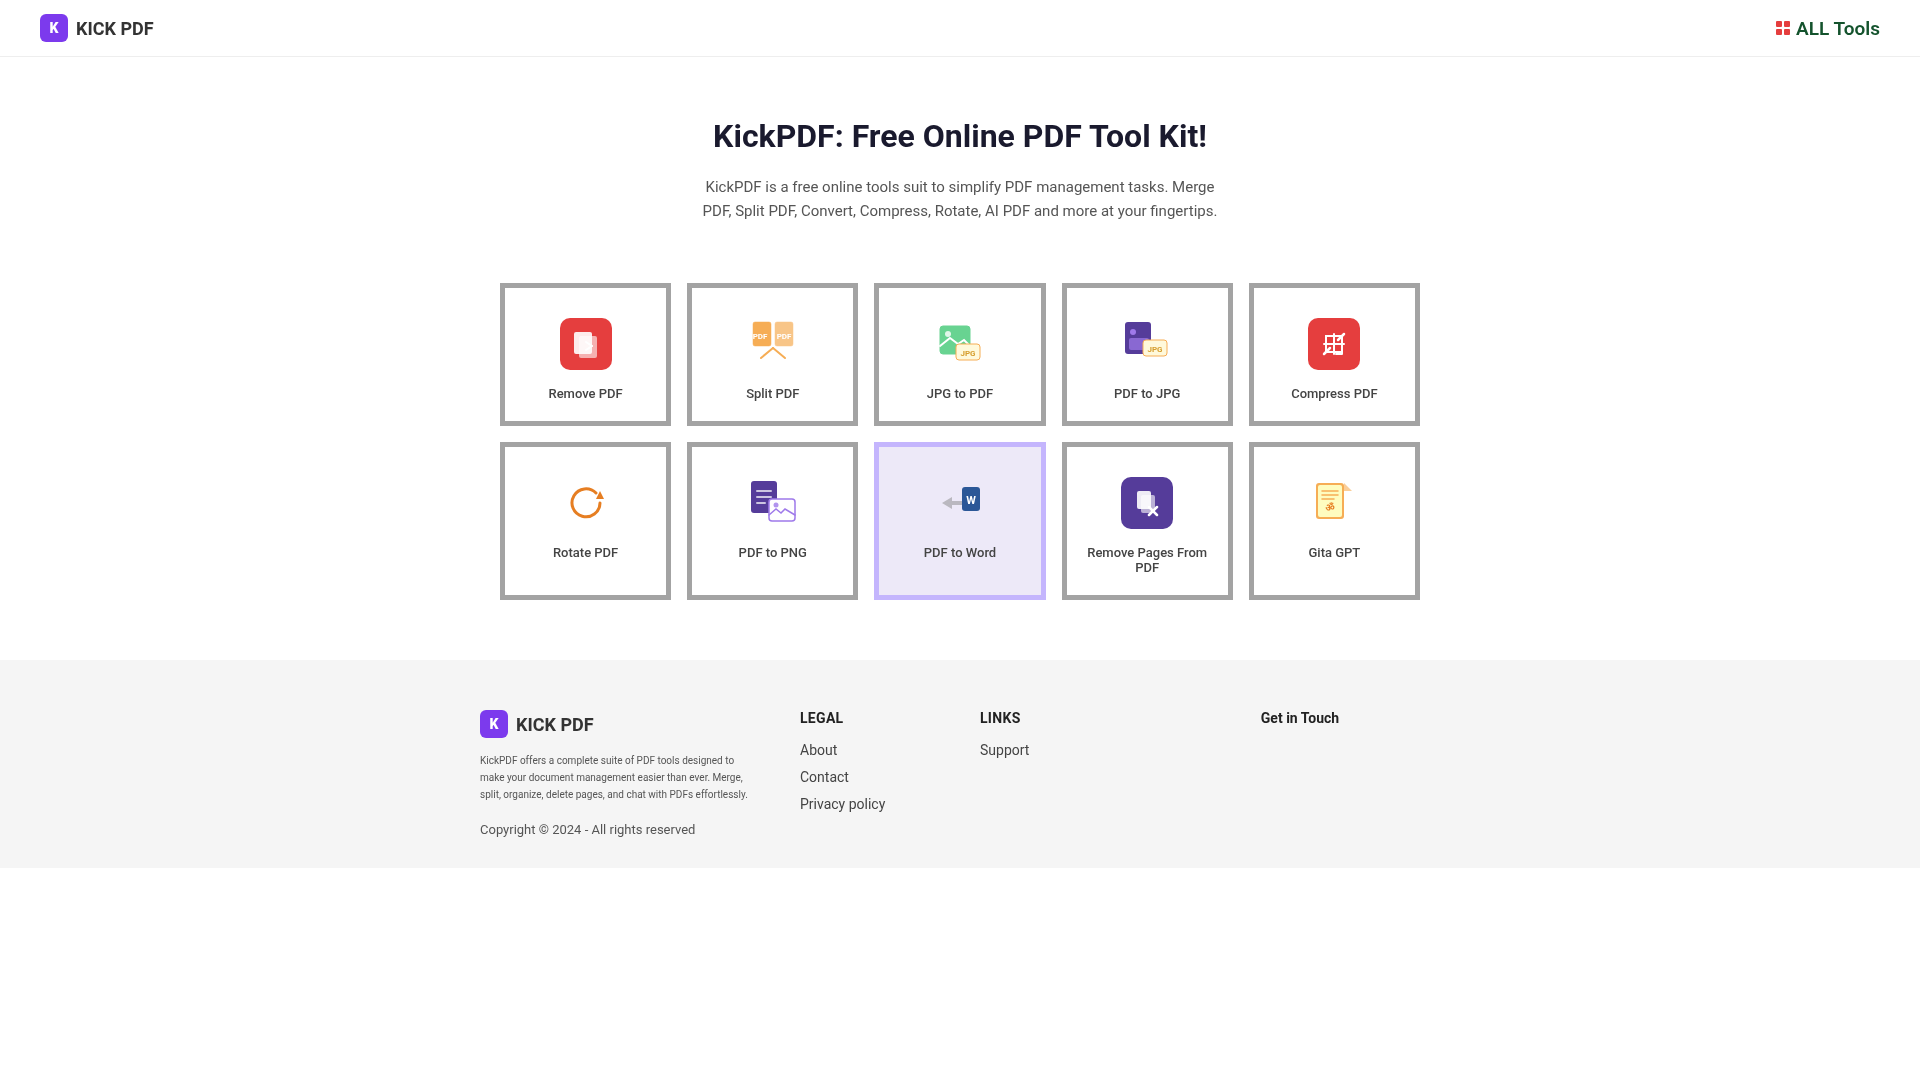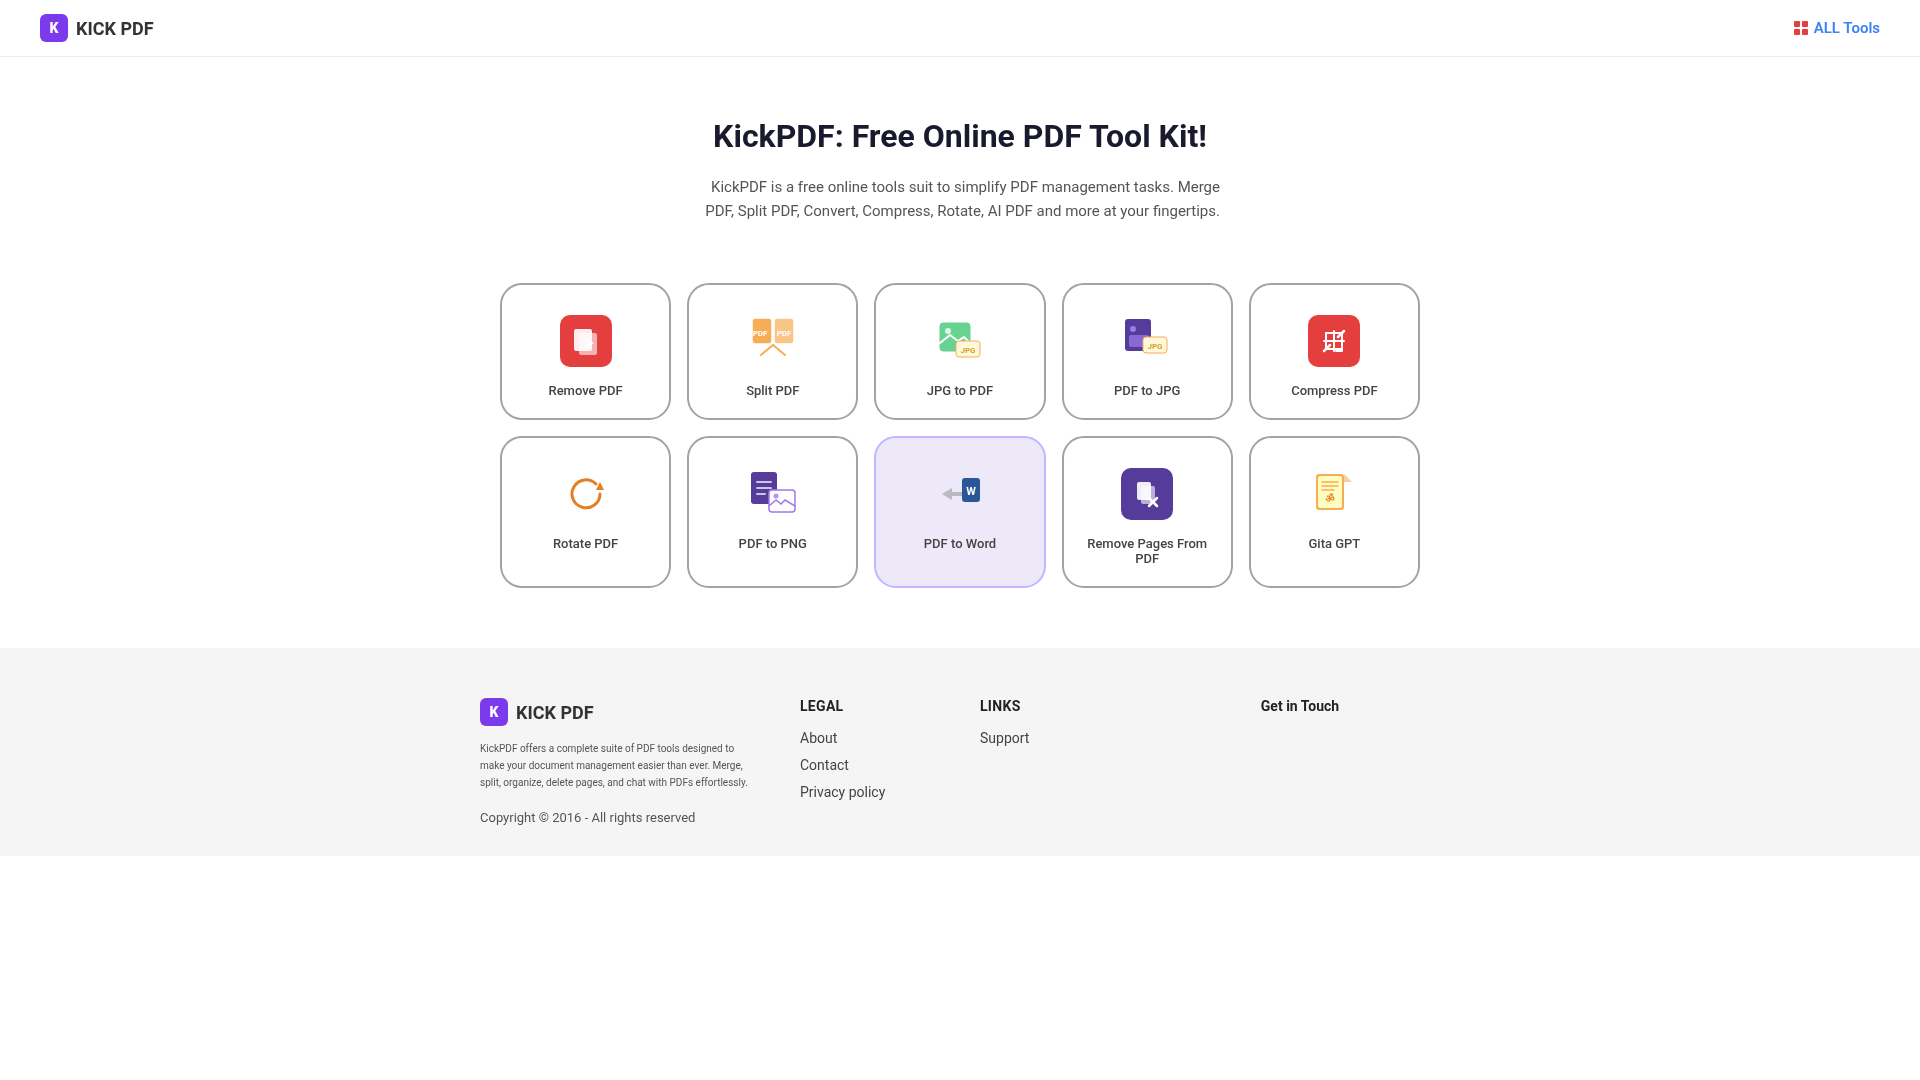--- a/index.html
+++ b/index.html
@@ -35,23 +35,23 @@
       align-items: center;
       justify-content: center;
       color: #fff;
       font-size: 14px;
       font-weight: 900;
     }
     .all-tools-btn {
       display: flex;
       align-items: center;
       gap: 6px;
-      color: #3b82f6;
+      color: #14532d;
       font-weight: 600;
-      font-size: 15px;
+      font-size: 19px;
       cursor: pointer;
       text-decoration: none;
     }
     .grid-icon {
       display: grid;
       grid-template-columns: 1fr 1fr;
       gap: 2px;
       width: 14px;
       height: 14px;
     }
@@ -70,37 +70,36 @@
       font-weight: 700;
       color: #1a1a2e;
       margin-bottom: 20px;
     }
     .hero p {
       font-size: 15px;
       color: #555;
       max-width: 520px;
       margin: 0 auto;
       line-height: 1.6;
-      text-align: right;
     }
 
     
     .tools-section {
       max-width: 960px;
       margin: 30px auto 60px;
       padding: 0 20px;
     }
     .tools-grid {
       display: grid;
       grid-template-columns: repeat(5, 1fr);
       gap: 16px;
     }
     .tool-card {
-      border: 2px solid #a3a3a3;
-      border-radius: 22px;
+      border: 5px solid #a3a3a3;
+      border-radius: 0;
       padding: 28px 16px 20px;
       text-align: center;
       cursor: pointer;
       background: #fff;
       transition: box-shadow 0.2s, border-color 0.2s;
     }
     .tool-card.active {
       background: #ede9f8;
       border-color: #c4b5fd;
     }
@@ -380,21 +379,21 @@
 <footer>
   <div class="footer-inner">
 
     <div class="footer-brand">
       <a class="logo">
         <div class="logo-icon">K</div>
         <span>KICK PDF</span>
       </a>
       <br>
       <p>KickPDF offers a complete suite of PDF tools designed to make your document management easier than ever. Merge, split, organize, delete pages, and chat with PDFs effortlessly.</p>
-      <span class="copyright">Copyright © 2016 - All rights reserved</span>
+      <span class="copyright">Copyright © 2024 - All rights reserved</span>
     </div>
 
     <div class="footer-col">
       <h4>LEGAL</h4>
       <ul>
         <li>
           <a>About</a>
         </li>
         <li>
           <a>Contact</a>

